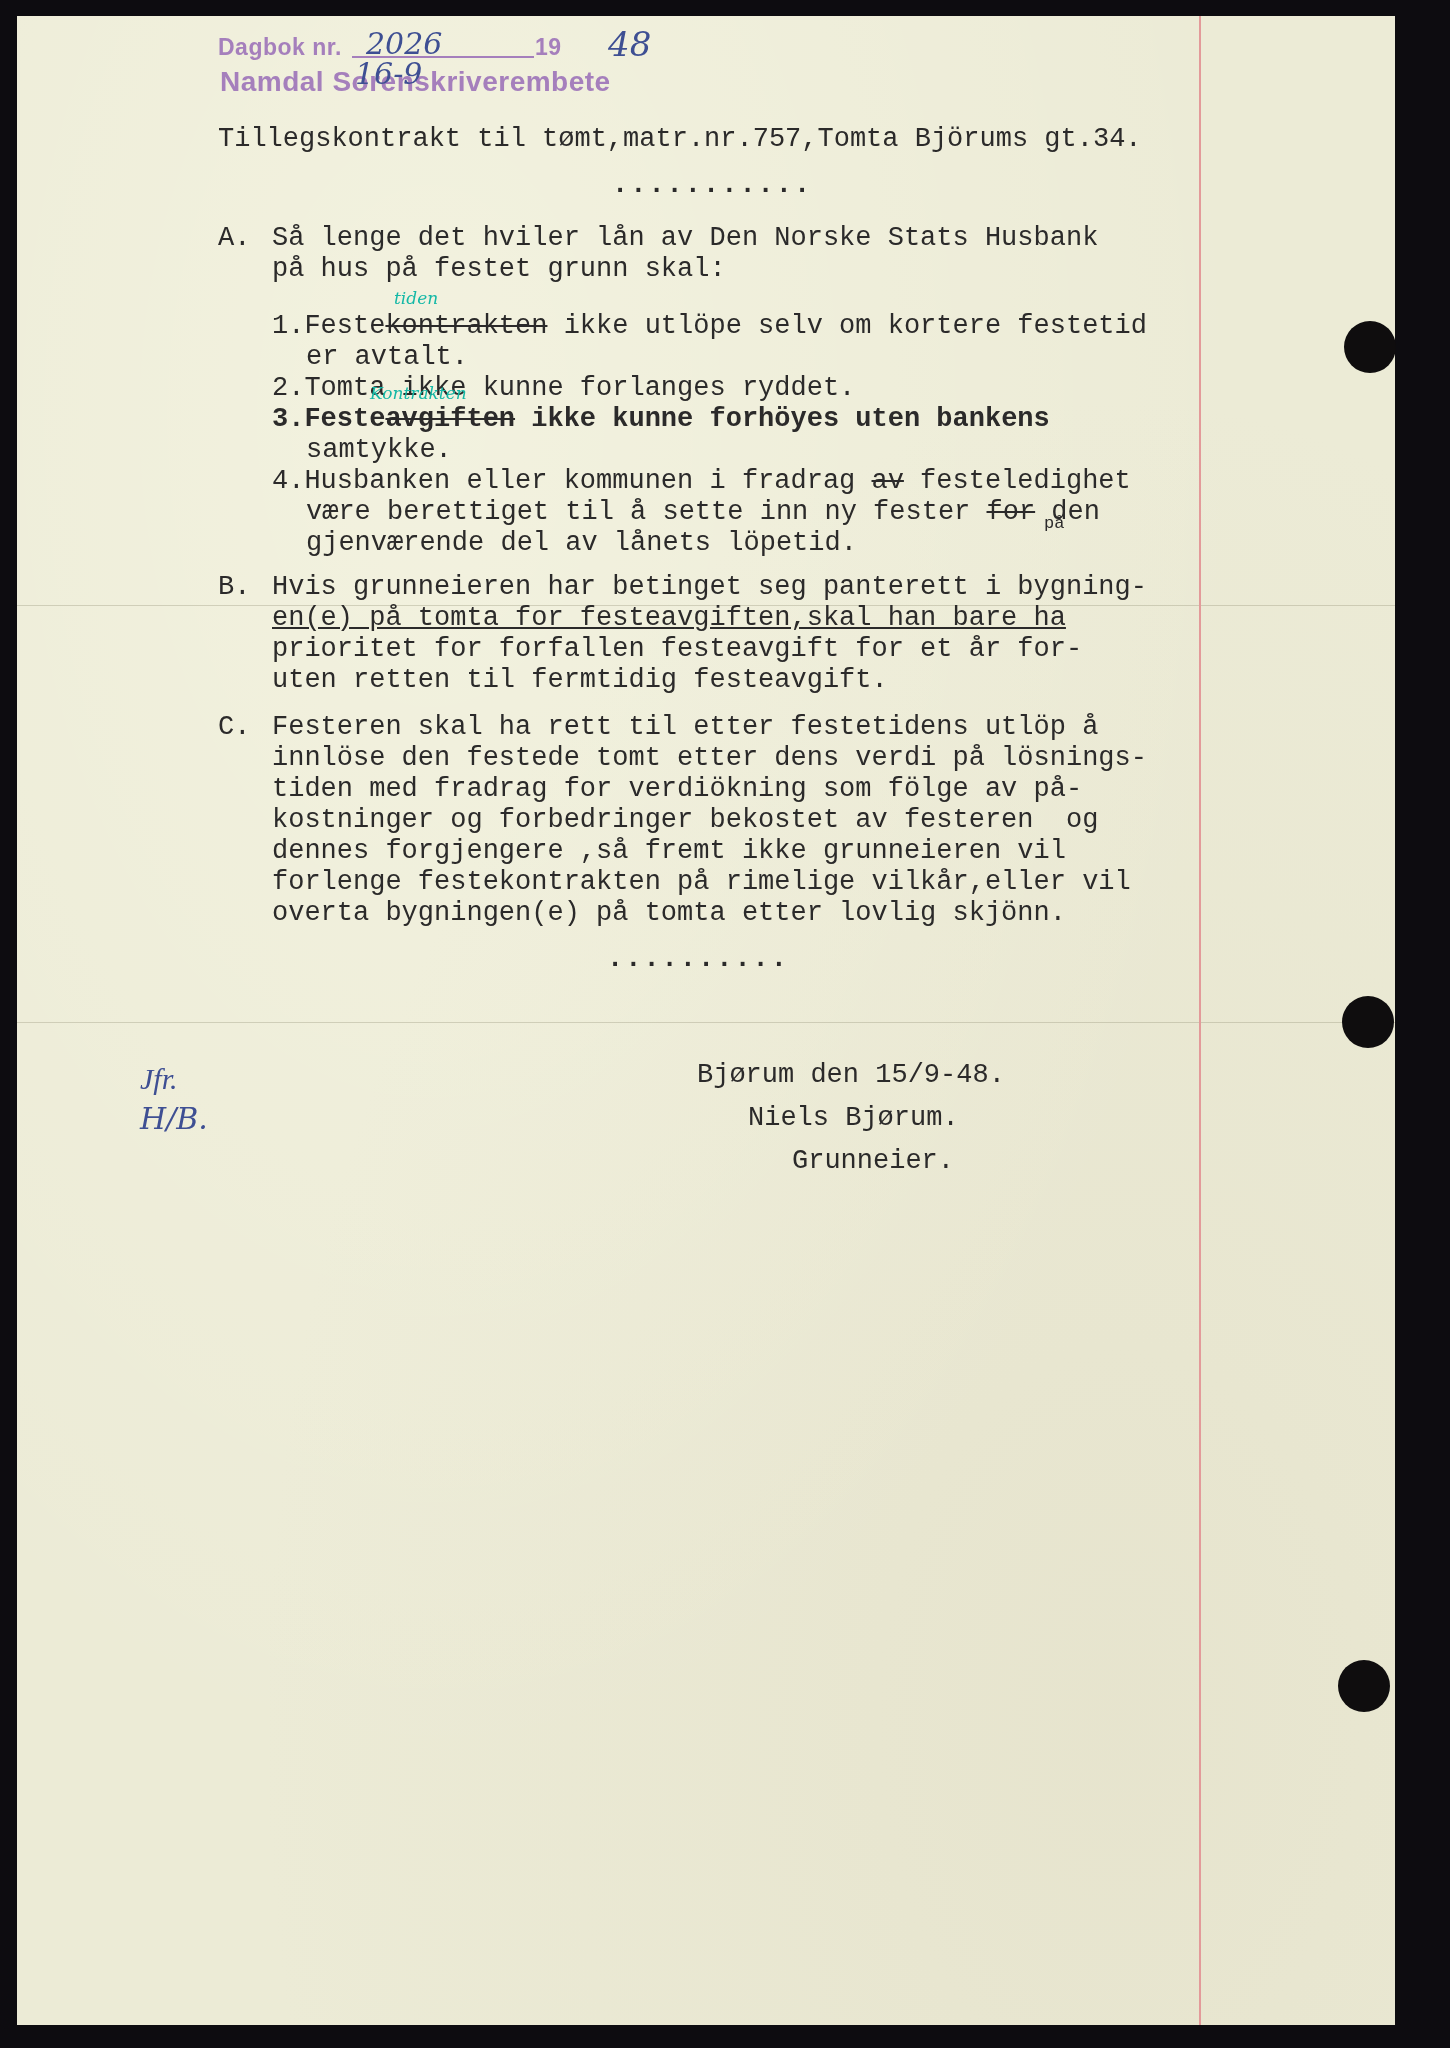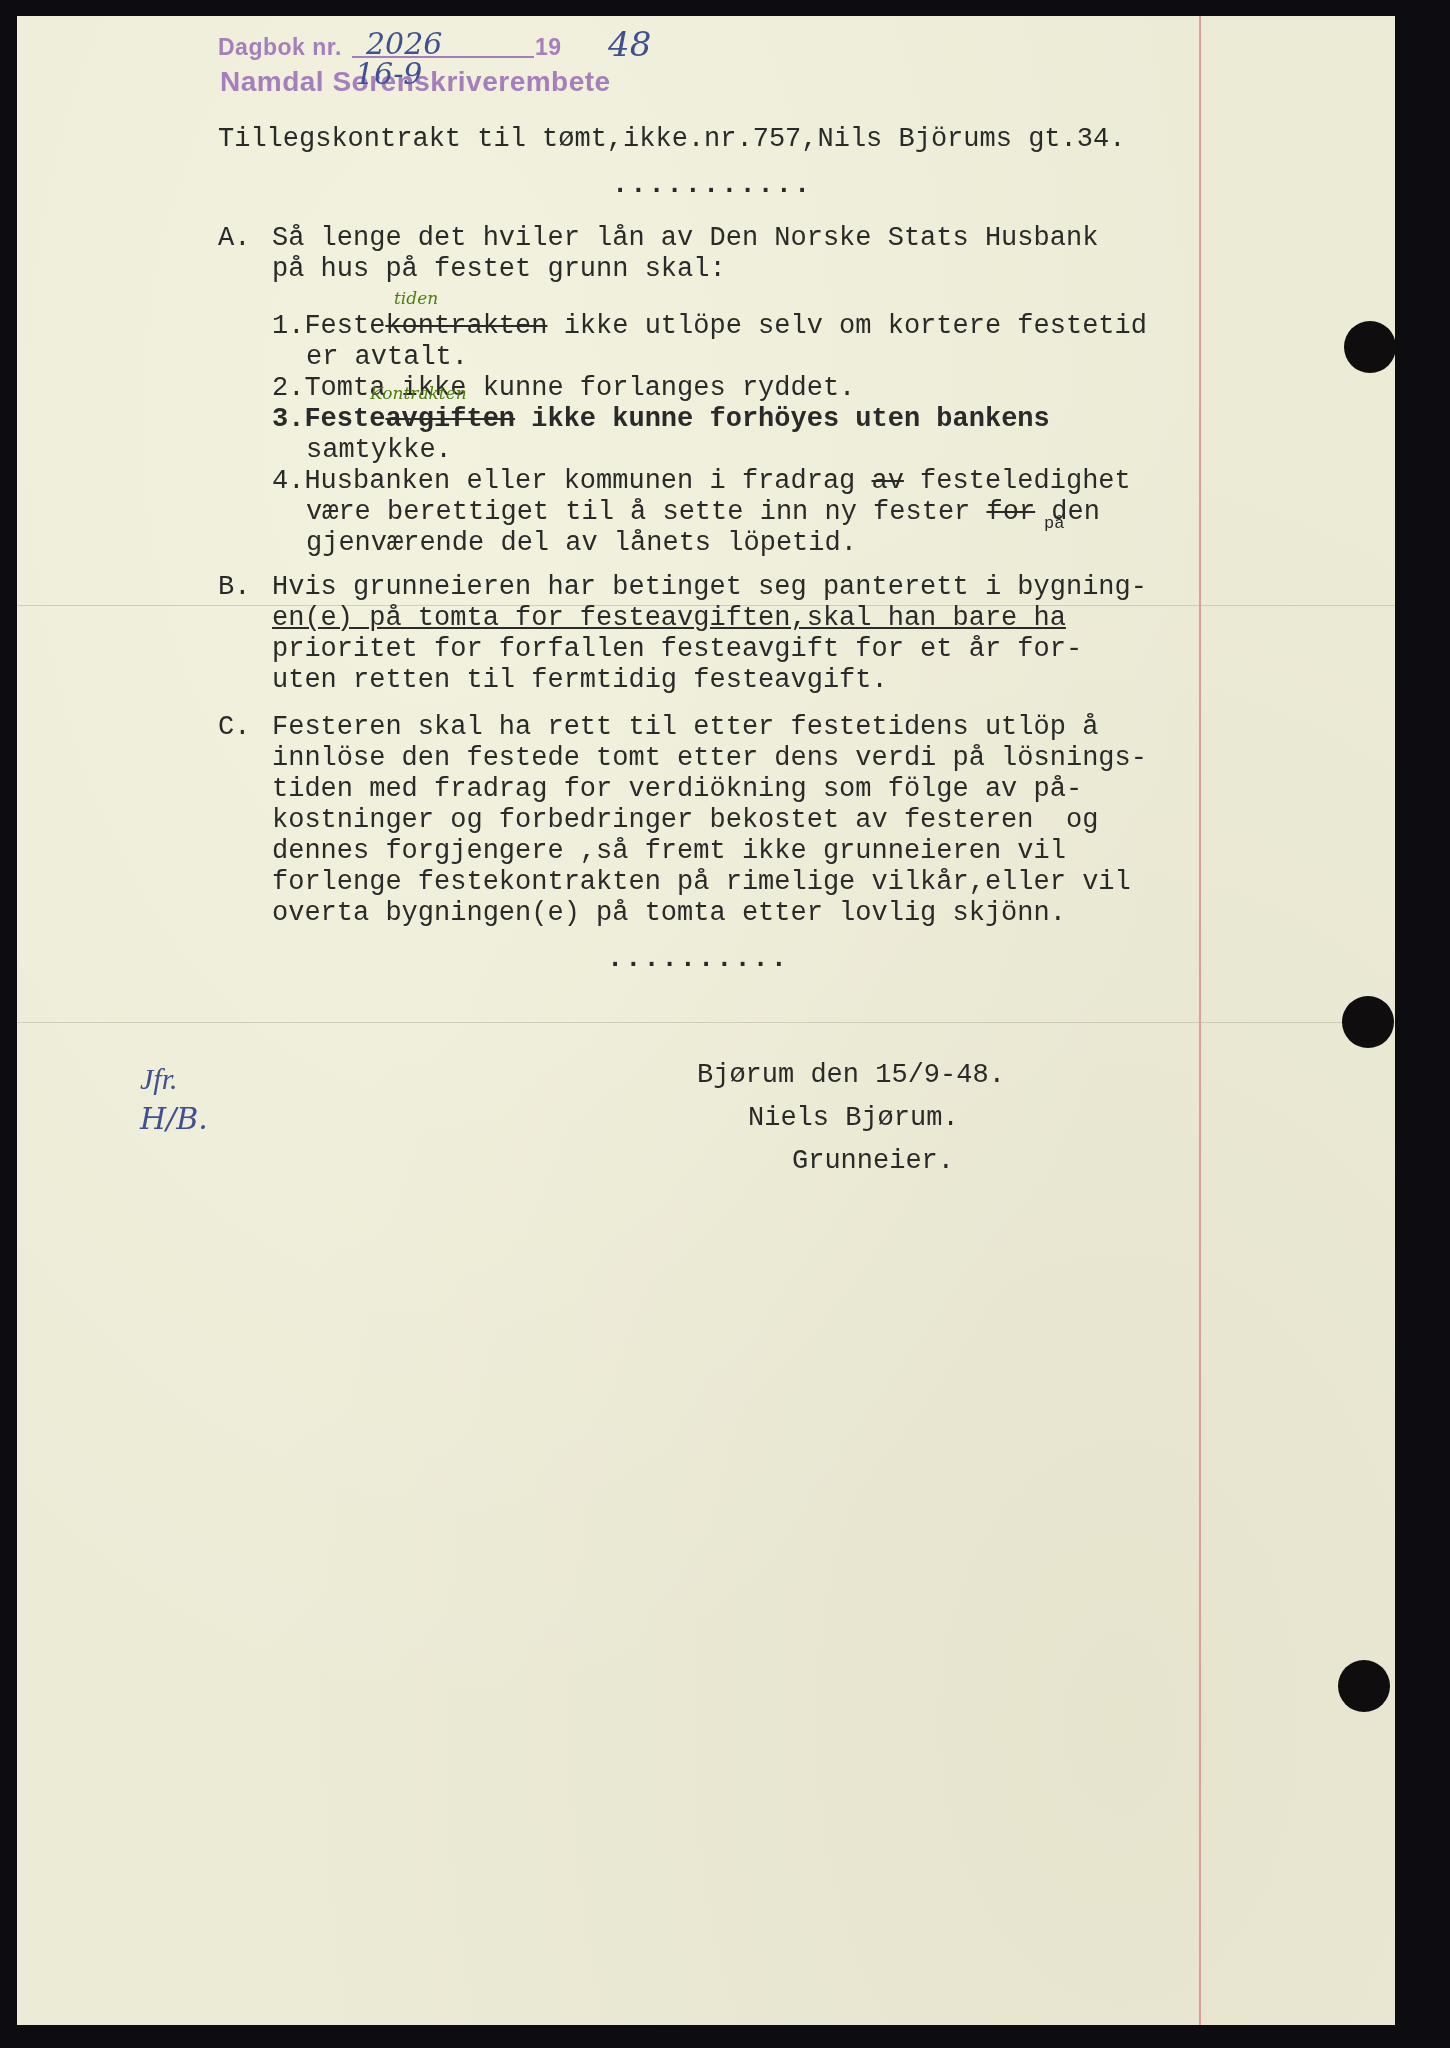--- a/index.html
+++ b/index.html
@@ -66,21 +66,21 @@
       white-space: pre;
     }
     .title { left: 218px; top: 124px; }
     .dots { left: 612px; top: 170px; letter-spacing: 2px; font-weight: bold; }
     .dots2 { left: 607px; top: 944px; letter-spacing: 2px; font-weight: bold; }
     .section-letter { position: absolute; }
     .line { position: absolute; }
     .strike { text-decoration: line-through; text-decoration-color: #2b2a2a; text-decoration-thickness: 2px; }
     .insert {
       position: absolute;
-      color: #4d7c0f;
+      color: #14b8a6;
       font-family: "DejaVu Serif", serif;
       font-style: italic;
       font-size: 17px;
     }
     .initials {
       position: absolute;
       color: #3e4f93;
       font-family: "DejaVu Serif", serif;
       font-style: italic;
       font-size: 30px;
@@ -101,21 +101,21 @@
 <div class="hole" style="left:1338px; top:1660px;"></div>
 
 <div class="stamp stamp-line1">Dagbok nr.</div>
 <div class="stamp-rule"></div>
 <div class="stamp" style="left:535px; top:34px; font-size:23px;">19</div>
 <div class="stamp stamp-line2">Namdal Sorenskriverembete</div>
 <div class="hand hand-nr">2026</div>
 <div class="hand hand-year">48</div>
 <div class="hand hand-date">16-9</div>
 
-<div class="typed title">Tillegskontrakt til tømt,ikke.nr.757,Nils Björums gt.34.</div>
+<div class="typed title">Tillegskontrakt til tømt,matr.nr.757,Tomta Björums gt.34.</div>
 <div class="typed dots">...........</div>
 
 <div class="typed section-letter" style="left:218px; top:223px;">A.</div>
 <div class="typed line" style="left:272px; top:223px;">Så lenge det hviler lån av Den Norske Stats Husbank</div>
 <div class="typed line" style="left:272px; top:254px;">på hus på festet grunn skal:</div>
 
 <div class="typed line" style="left:272px; top:311px;"><span>1.</span><span>Feste</span><span class="strike">kontrakten</span><span> ikke utlöpe selv om kortere festetid</span></div>
 <div class="insert" style="left:394px; top:288px;">tiden</div>
 <div class="typed line" style="left:306px; top:342px;">er avtalt.</div>
 

